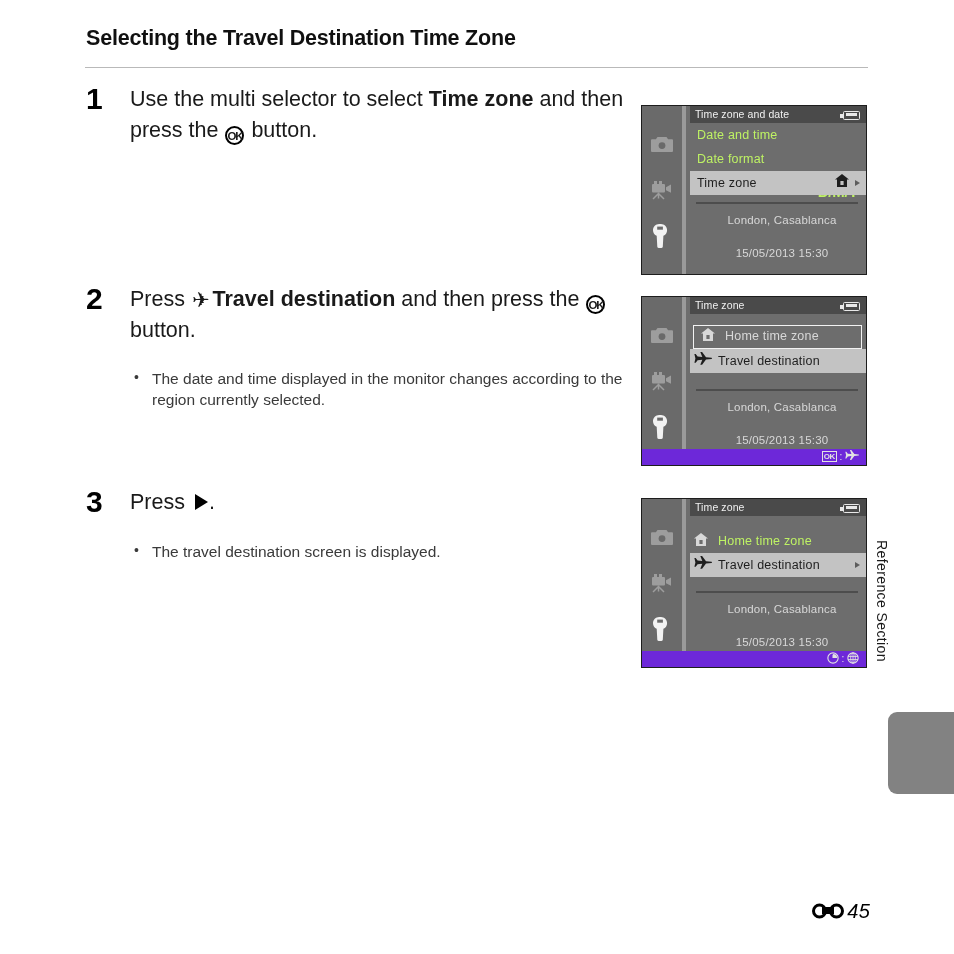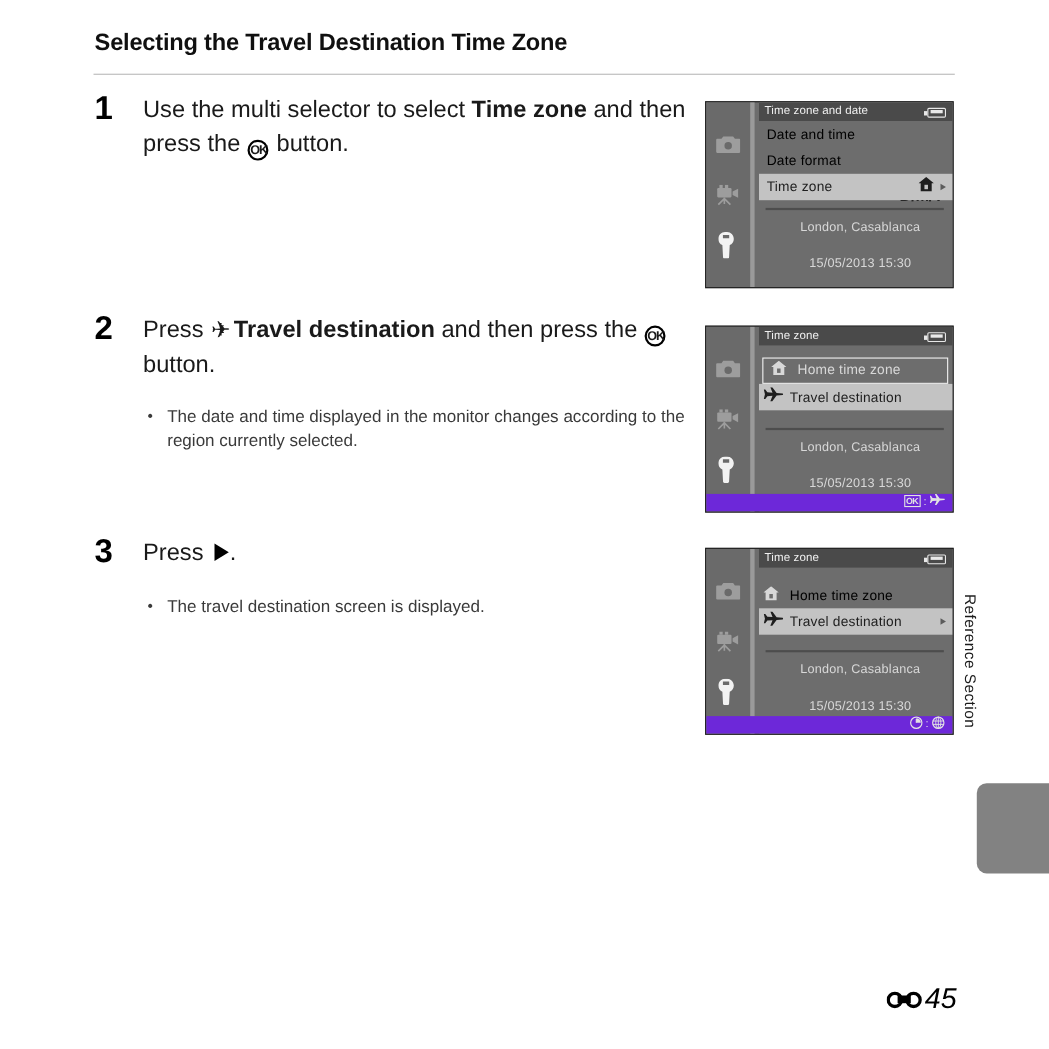--- a/index.html
+++ b/index.html
@@ -184,21 +184,21 @@
     position:absolute;
     left:-4px; top:2px;
     width:2.5px;height:4px;
     background:#e8e8e8;
   }
 
   .menu-row {
     height: 24px;
     line-height: 24px;
     padding-left: 7px;
-    color: #000000;
+    color: #bef264;
     font-size: 12.5px;
     position: relative;
     letter-spacing: 0.2px;
     box-sizing: border-box;
   }
   .menu-row.sel {
     background: #c3c3c3;
     color: #1e1e1e;
   }
   .menu-row.cursor {
@@ -293,21 +293,21 @@
     top: 712px;
     width: 66px;
     height: 82px;
     background: #828282;
     border-radius: 9px 0 0 9px;
   }
   .page-footer {
     position: absolute;
     right: 84px;
     bottom: 30px;
-    font-size: 26px;
+    font-size: 20px;
     font-style: italic;
     color: #000;
     letter-spacing: 0.2px;
   }
   .ref-mark {
     display: inline-block;
     vertical-align: -1px;
     margin-right: 1px;
   }
 </style>
@@ -343,21 +343,21 @@
   <div class="step-body">
     <div class="step-text">
       <span>Press </span><span class="tri-right-glyph"></span><span>.</span>
     </div>
     <ul class="bullets">
       <li>The travel destination screen is displayed.</li>
     </ul>
   </div>
 </div>
 
-<div class="lcd" style="left:641px; top:92px;">
+<div class="lcd" style="left:641px; top:105px;">
   <div class="lcd-rail">
     <div class="rail-icon" style="top:30px;">
       <svg width="22" height="17" viewBox="0 0 22 17">
           <path fill="currentColor" d="M6.5 1h9l1.6 2.2H21a1 1 0 0 1 1 1V15a1 1 0 0 1-1 1H1a1 1 0 0 1-1-1V4.2a1 1 0 0 1 1-1h3.9z"></path>
           <circle cx="11" cy="9.6" r="3.4" fill="#6a6a6a"></circle>
         </svg>
     </div>
     <div class="rail-icon" style="top:75px;">
       <svg width="24" height="19" viewBox="0 0 24 19">
           <rect x="2" y="3" width="13" height="8.5" rx="1" fill="currentColor"></rect>

